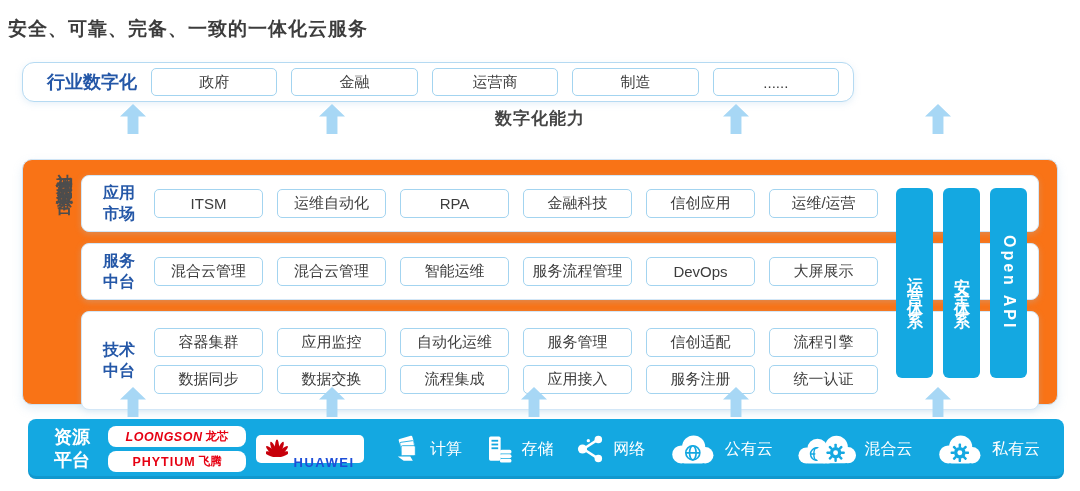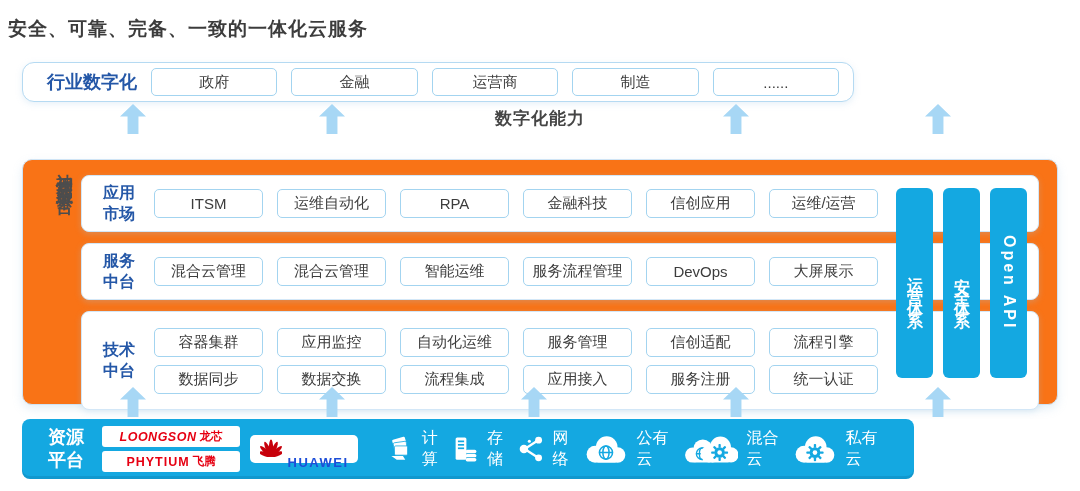--- a/index.html
+++ b/index.html
@@ -54,26 +54,26 @@
     display:flex;align-items:center;justify-content:center;font-size:15px;color:var(--dark-text);white-space:nowrap;}
 
   .pillars{position:absolute;left:873px;top:28px;display:flex;gap:10px;}
   .pillar{width:37px;height:190px;background:var(--brand-blue);border-radius:6px;
     display:flex;align-items:center;justify-content:center;color:#fff;font-weight:bold;
     writing-mode:vertical-rl;}
   .pillar.cjk{font-size:16px;letter-spacing:12px;padding-top:10px;}
   .pillar.latin{font-size:16px;letter-spacing:3px;}
 
   
-  .resource-bar{position:absolute;left:22px;top:419px;width:892px;height:60px;
+  .resource-bar{position:absolute;left:28px;top:419px;width:1036px;height:60px;
     background:var(--brand-blue);border-radius:8px;display:flex;align-items:center;
     padding:0 18px 0 24px;box-shadow:inset 0 -3px 0 rgba(0,40,70,.12);}
   .resource-label{flex:none;width:40px;font-size:18px;font-weight:bold;color:#fff;line-height:1.3;text-align:center;}
   .vendor-col{flex:none;margin-left:16px;width:138px;display:flex;flex-direction:column;gap:4px;}
-  .vendor-box{height:21px;background:#fff;border-radius:3px;display:flex;align-items:center;justify-content:center;gap:3px;color:var(--vendor-red);}
+  .vendor-box{height:21px;background:#fff;border-radius:8px;display:flex;align-items:center;justify-content:center;gap:3px;color:var(--vendor-red);}
   .vendor-latin{font-size:12.5px;font-weight:bold;font-style:italic;letter-spacing:.5px;}
   .vendor-box.phytium .vendor-latin{font-style:normal;letter-spacing:1px;}
   .vendor-cjk{font-size:11.5px;font-weight:bold;}
   .huawei-box{flex:none;margin-left:10px;width:108px;height:28px;background:#fff;border-radius:5px;
     display:flex;align-items:center;justify-content:center;gap:6px;}
   .huawei-name{font-size:13px;font-weight:bold;color:#1d4ed8;letter-spacing:1.5px;margin-top:27px;}
   .resource-items{flex:1;display:flex;align-items:center;justify-content:space-between;margin-left:28px;margin-right:6px;}
   .resource-item{display:flex;align-items:center;gap:8px;color:#fff;font-size:16px;}
   .resource-item .icn{display:block;}
 

